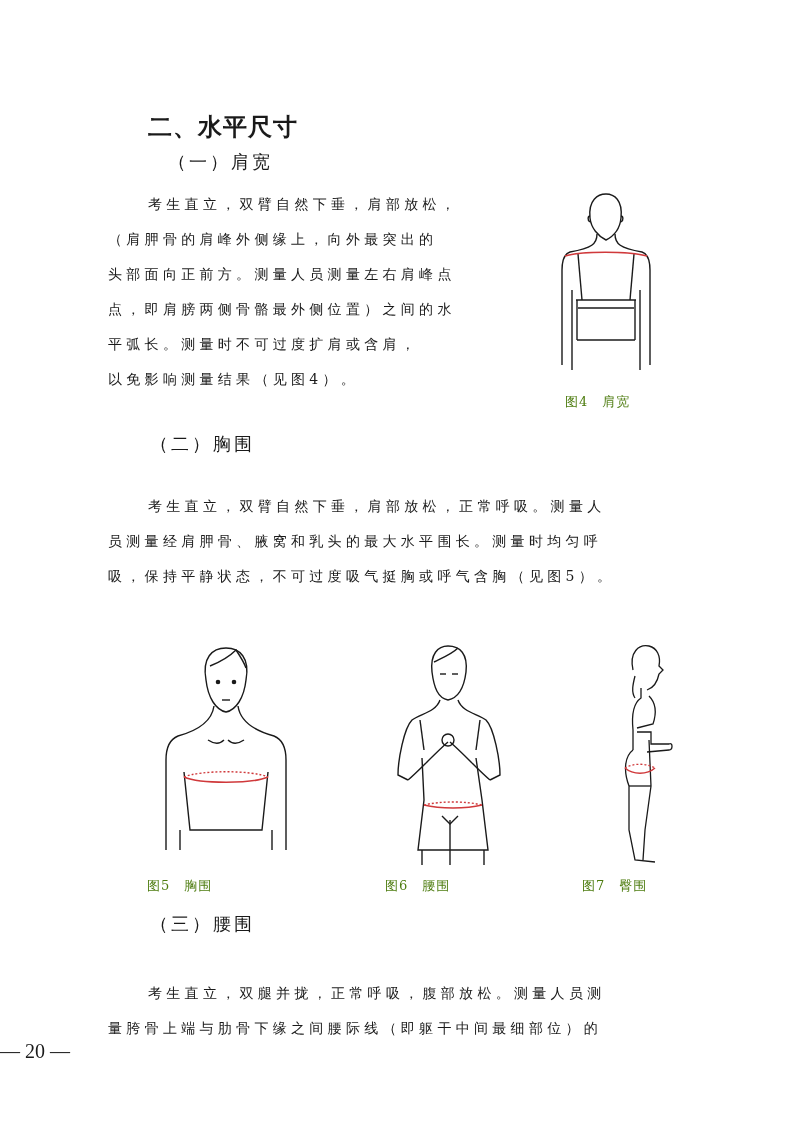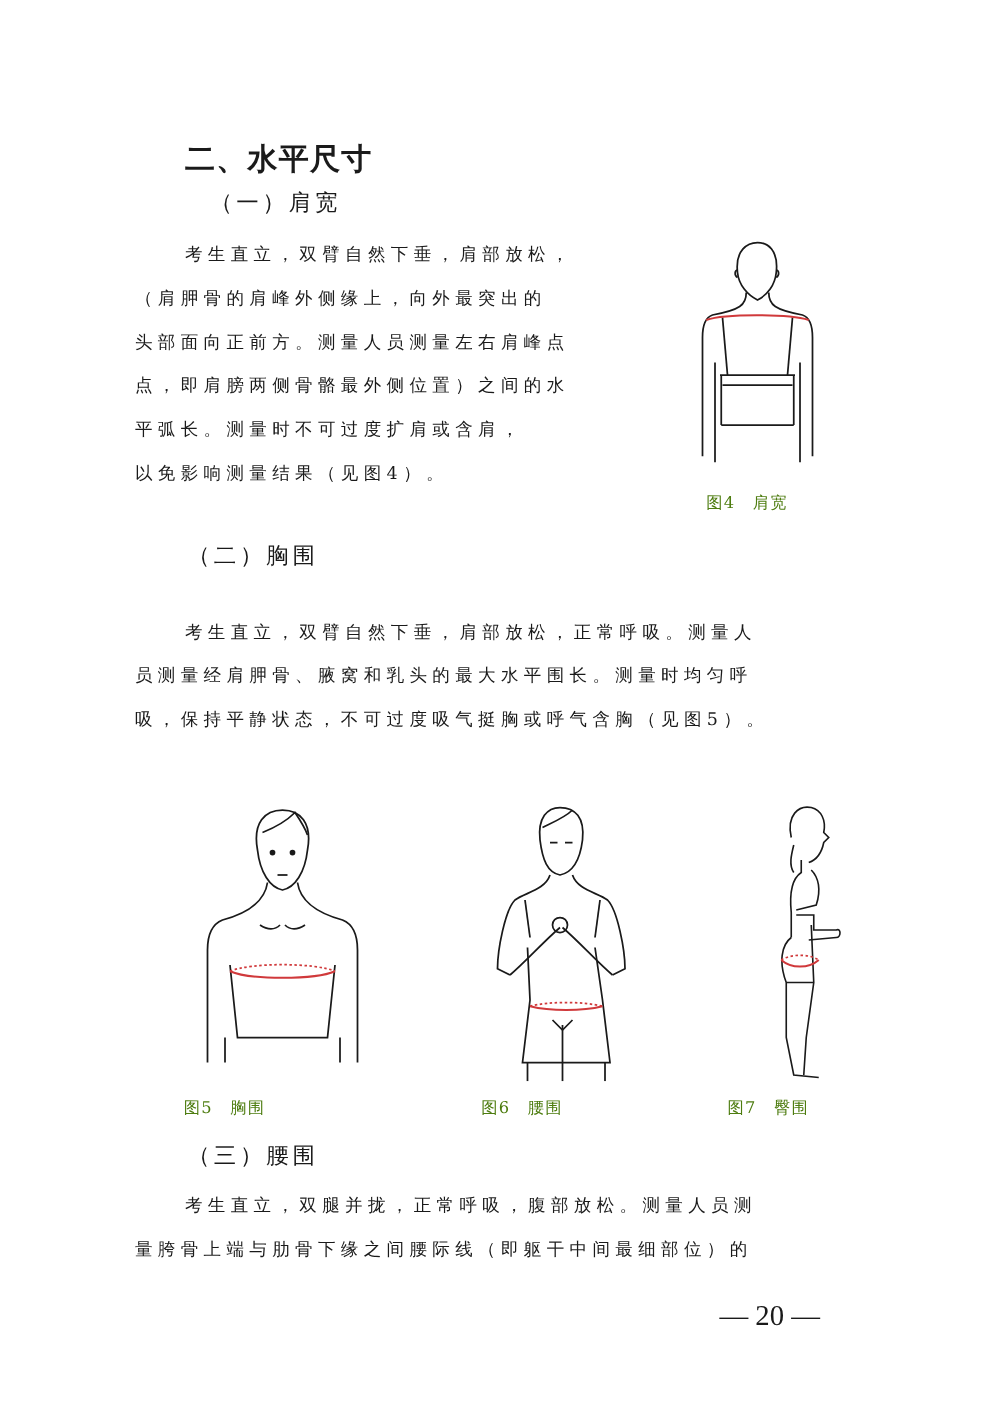--- a/index.html
+++ b/index.html
@@ -7,21 +7,21 @@
          font-family: "DejaVu Serif", "Liberation Serif", serif; color: #1a1a1a; }
   .page { position: absolute; left: 0; top: 0; width: 794px; height: 1123px; }
   .h2 { position: absolute; left: 148px; top: 111px; font-size: 24px; font-weight: bold;
         font-family: "DejaVu Sans", "Liberation Sans", sans-serif; letter-spacing: 1px; }
   .h3 { position: absolute; font-size: 18px; letter-spacing: 3px; }
   .para { position: absolute; font-size: 14px; letter-spacing: 4.3px; line-height: 35px; white-space: nowrap; }
   .line { display: block; height: 35px; }
   .figure { position: absolute; }
   .caption { position: absolute; font-size: 13px; letter-spacing: 1px; white-space: nowrap; color: #4d7c0f; }
   .caption .num { margin-right: 14px; }
-  .footer { position: absolute; left: 0; width: 656px; top: 1040px; text-align: right; font-size: 23px;
+  .footer { position: absolute; left: 0; width: 656px; top: 1040px; text-align: left; font-size: 20px;
             font-family: "Liberation Serif", serif; }
   svg { display: block; }
 </style>
 </head>
 <body>
 
 <div class="page">
 
   <div class="h2">二、水平尺寸</div>
 
@@ -131,19 +131,19 @@
       <path d="M14 146 L36 146"></path>
       <path d="M10 128 C18 123 32 123 40 128" stroke="#d0393b" stroke-dasharray="2 2"></path>
       <path d="M10 128 C18 135 32 135 40 128" stroke="#d0393b" stroke-width="1.6"></path>
     </svg>
   </div>
   <div class="caption" style="left:582px; top:877px;">
     <span class="num">图7</span><span>臀围</span>
   </div>
 
   <div class="h3" style="left:150px; top:912px;">（三）腰围</div>
-  <div class="para" style="left:108px; top:948px;">
+  <div class="para" style="left:108px; top:976px;">
     <span class="line" style="padding-left:40px;">考生直立，双腿并拢，正常呼吸，腹部放松。测量人员测</span>
     <span class="line">量胯骨上端与肋骨下缘之间腰际线（即躯干中间最细部位）的</span>
   </div>
 
   <div class="footer">— 20 —</div>
 </div>
 
 </body></html>

